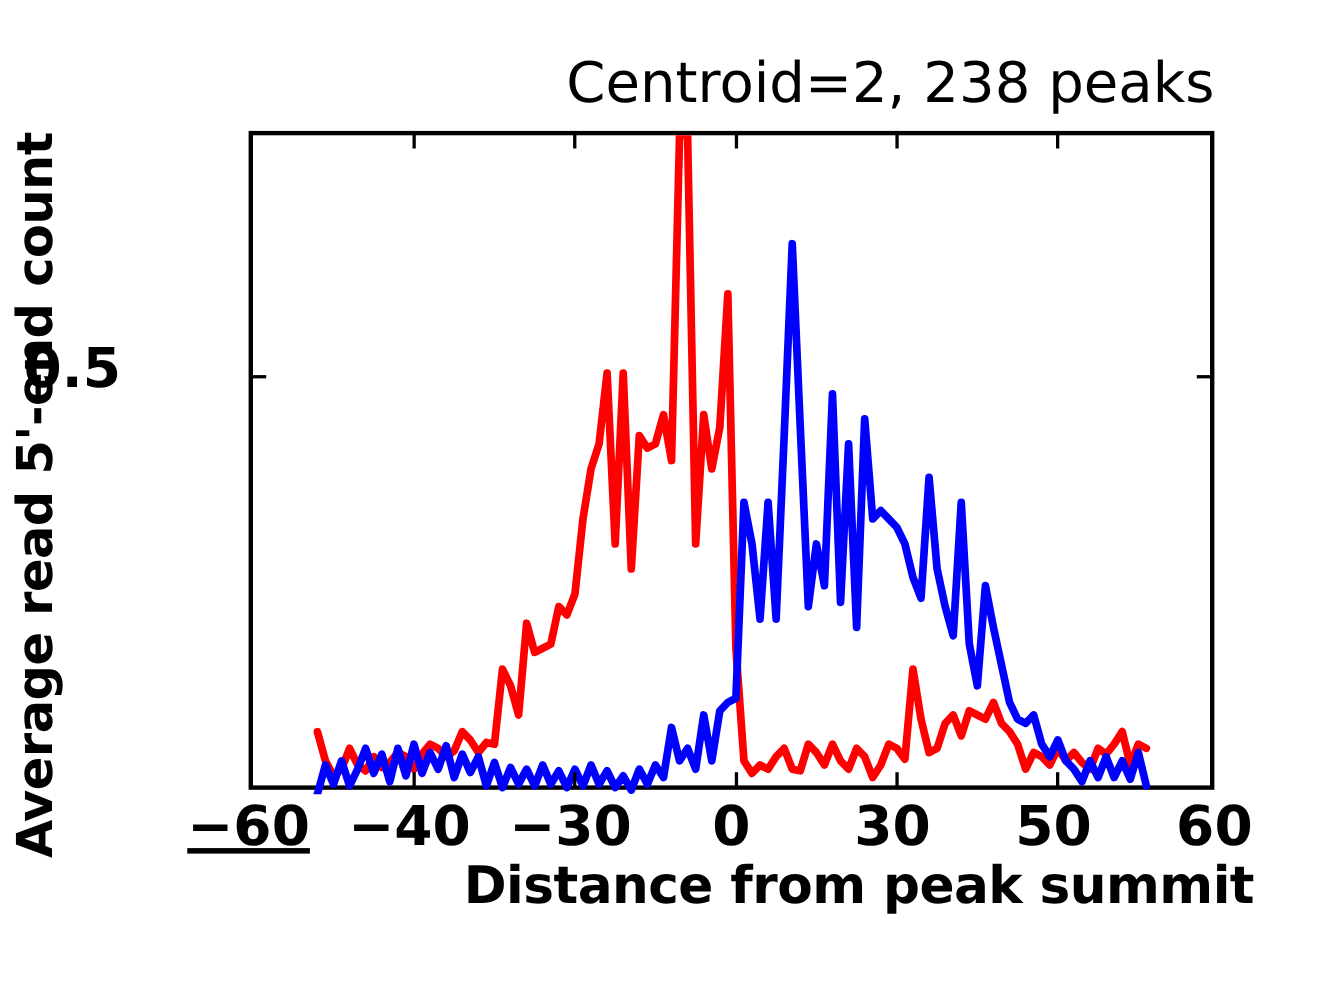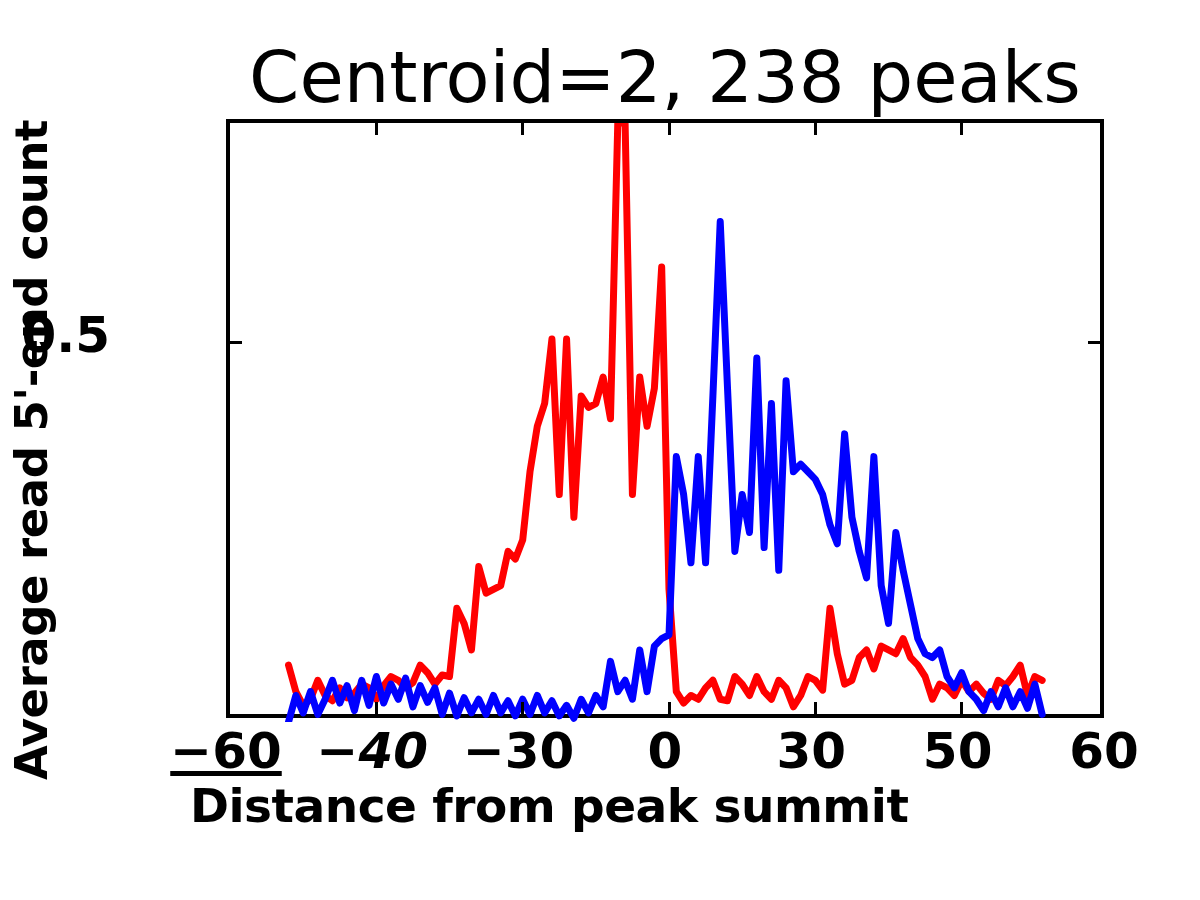--- a/index.html
+++ b/index.html
@@ -19,23 +19,23 @@
     font-size:45px;
     color:#000;
     letter-spacing:-0.5px;
     white-space:nowrap;
   }
 
   
   #title{
     position:absolute;
     left:226px; top:46px; width:878px;
-    text-align:center;
+    text-align:right;
     font-family:"DejaVu Sans",sans-serif;
-    font-size:72px;
+    font-size:51px;
     color:#000;
     line-height:62px;
     white-space:nowrap;
   }
 
   
   #plot{
     position:absolute;
     left:226px; top:119px;
     width:878px; height:599px;
@@ -75,21 +75,21 @@
     font-weight:bold;
     font-size:50px;
     color:#000;
     white-space:nowrap;
   }
 
   
   #xlabel{
     position:absolute;
     left:190px; top:778px; width:950px;
-    text-align:left;
+    text-align:right;
     font-family:"DejaVu Sans",sans-serif;
     font-weight:bold;
     font-size:47px;
     color:#000;
     letter-spacing:-0.5px;
     white-space:nowrap;
   }
 </style>
 </head>
 <body>
@@ -118,21 +118,21 @@
         <div class="xtick top" style="left: 583.833px;"></div>
         <div class="xtick" style="left: 730.167px;"></div>
         <div class="xtick top" style="left: 730.167px;"></div>
         <div class="ytick" style="top: 218.386px;"></div>
         <div class="ytick right" style="top: 218.386px;"></div>
       </div>
   </div>
 
   <div id="xticklabels-layer">
       <div class="xticklabel" style="left: 226px; text-decoration: underline;">−60</div>
-      <div class="xticklabel" style="left: 372.333px; font-style: italic;">−40</div>
+      <div class="xticklabel" style="left: 372.333px;">−40</div>
       <div class="xticklabel" style="left: 518.667px;">−30</div>
       <div class="xticklabel" style="left: 665px;">0</div>
       <div class="xticklabel" style="left: 811.333px;">30</div>
       <div class="xticklabel" style="left: 957.667px;">50</div>
       <div class="xticklabel" style="left: 1104px;">60</div>
     </div>
   <div id="yticklabels-layer">
       <div class="yticklabel" style="top: 305.886px;">0.5</div>
     </div>
 

